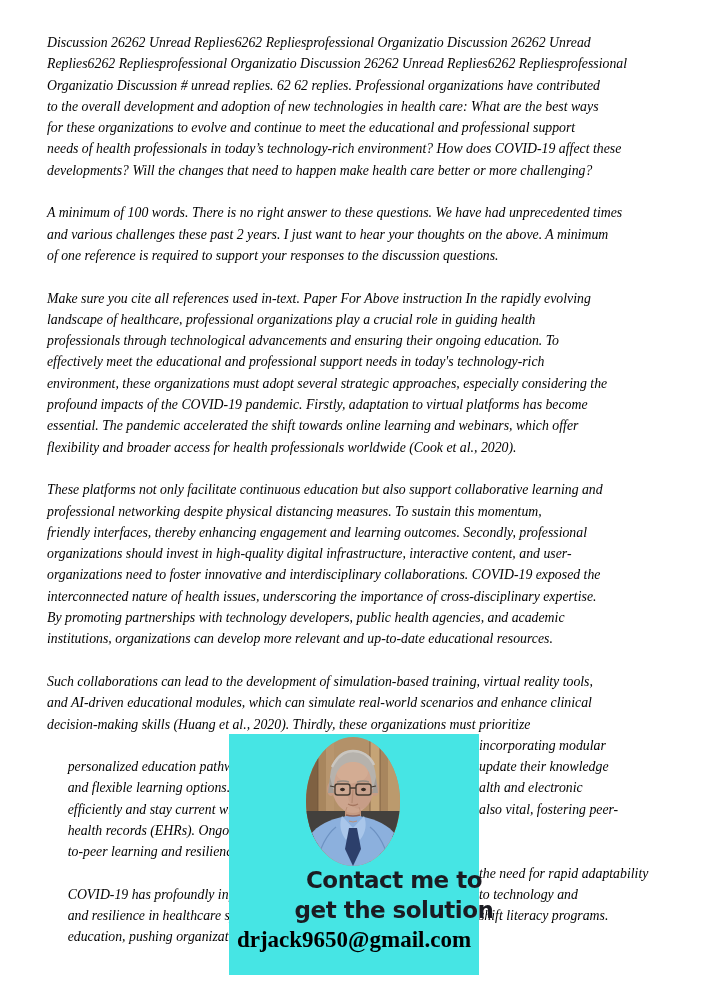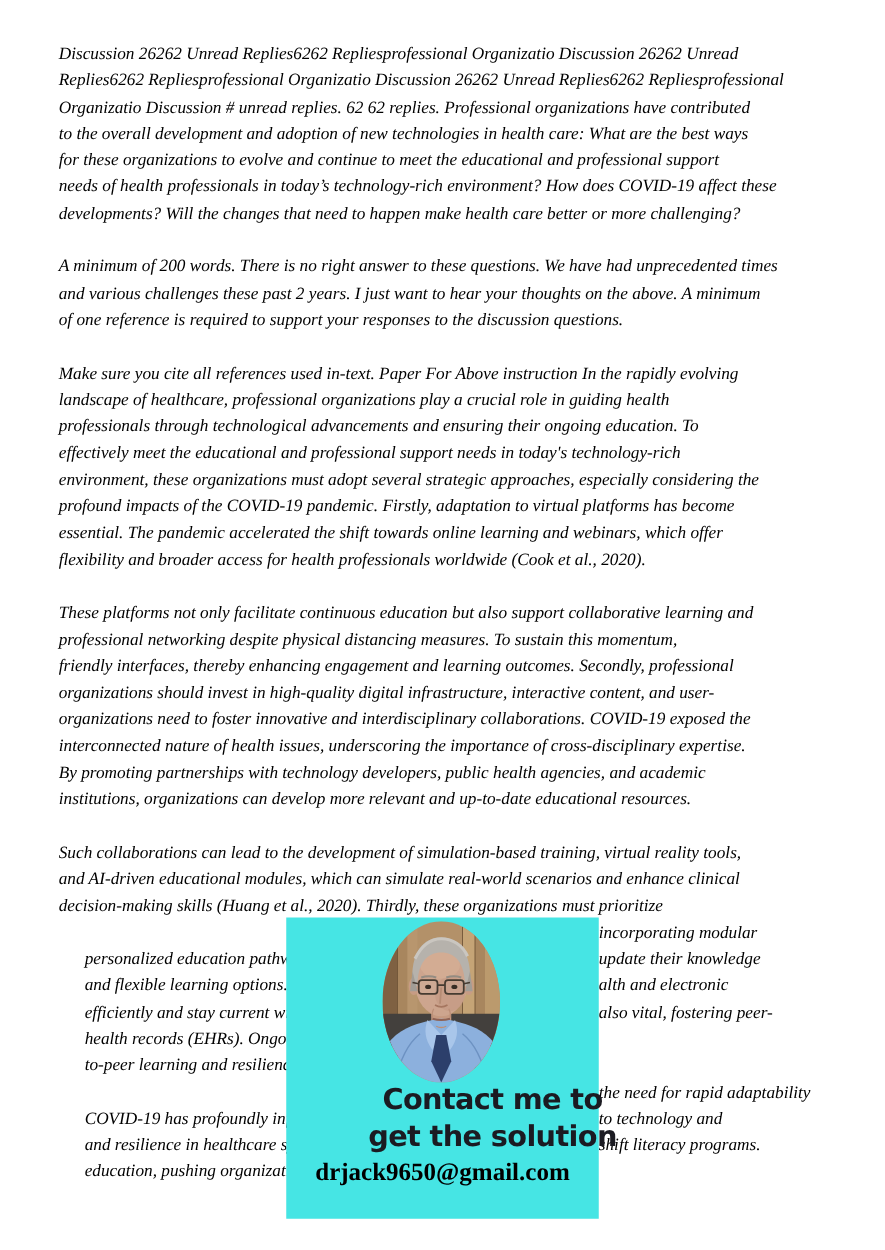--- a/index.html
+++ b/index.html
@@ -46,41 +46,41 @@
     color: var(--heading-color, #1b1b22);
     padding-left: 40px;
   }
   .overlay-email {
     position: absolute;
     left: 0; top: 193px;
     width: 100%;
     text-align: center;
     font-family: "Liberation Serif", serif;
     font-weight: bold;
-    font-size: 20px;
+    font-size: 23px;
     color: var(--email-color, #000);
   }
 </style>
 </head>
 <body>
 
 <div class="doc">
 
   <p class="para">
     <span class="ln">Discussion 26262 Unread Replies6262 Repliesprofessional Organizatio Discussion 26262 Unread</span>
     <span class="ln">Replies6262 Repliesprofessional Organizatio Discussion 26262 Unread Replies6262 Repliesprofessional</span>
     <span class="ln">Organizatio Discussion # unread replies. 62 62 replies. Professional organizations have contributed</span>
     <span class="ln">to the overall development and adoption of new technologies in health care: What are the best ways</span>
     <span class="ln">for these organizations to evolve and continue to meet the educational and professional support</span>
     <span class="ln">needs of health professionals in today’s technology-rich environment? How does COVID-19 affect these</span>
     <span class="ln">developments? Will the changes that need to happen make health care better or more challenging?</span>
   </p>
 
   <p class="para">
-    <span class="ln">A minimum of 200 words. There is no right answer to these questions. We have had unprecedented times</span>
+    <span class="ln">A minimum of 100 words. There is no right answer to these questions. We have had unprecedented times</span>
     <span class="ln">and various challenges these past 2 years. I just want to hear your thoughts on the above. A minimum</span>
     <span class="ln">of one reference is required to support your responses to the discussion questions.</span>
   </p>
 
   <p class="para">
     <span class="ln">Make sure you cite all references used in-text. Paper For Above instruction In the rapidly evolving</span>
     <span class="ln">landscape of healthcare, professional organizations play a crucial role in guiding health</span>
     <span class="ln">professionals through technological advancements and ensuring their ongoing education. To</span>
     <span class="ln">effectively meet the educational and professional support needs in today's technology-rich</span>
     <span class="ln">environment, these organizations must adopt several strategic approaches, especially considering the</span>

